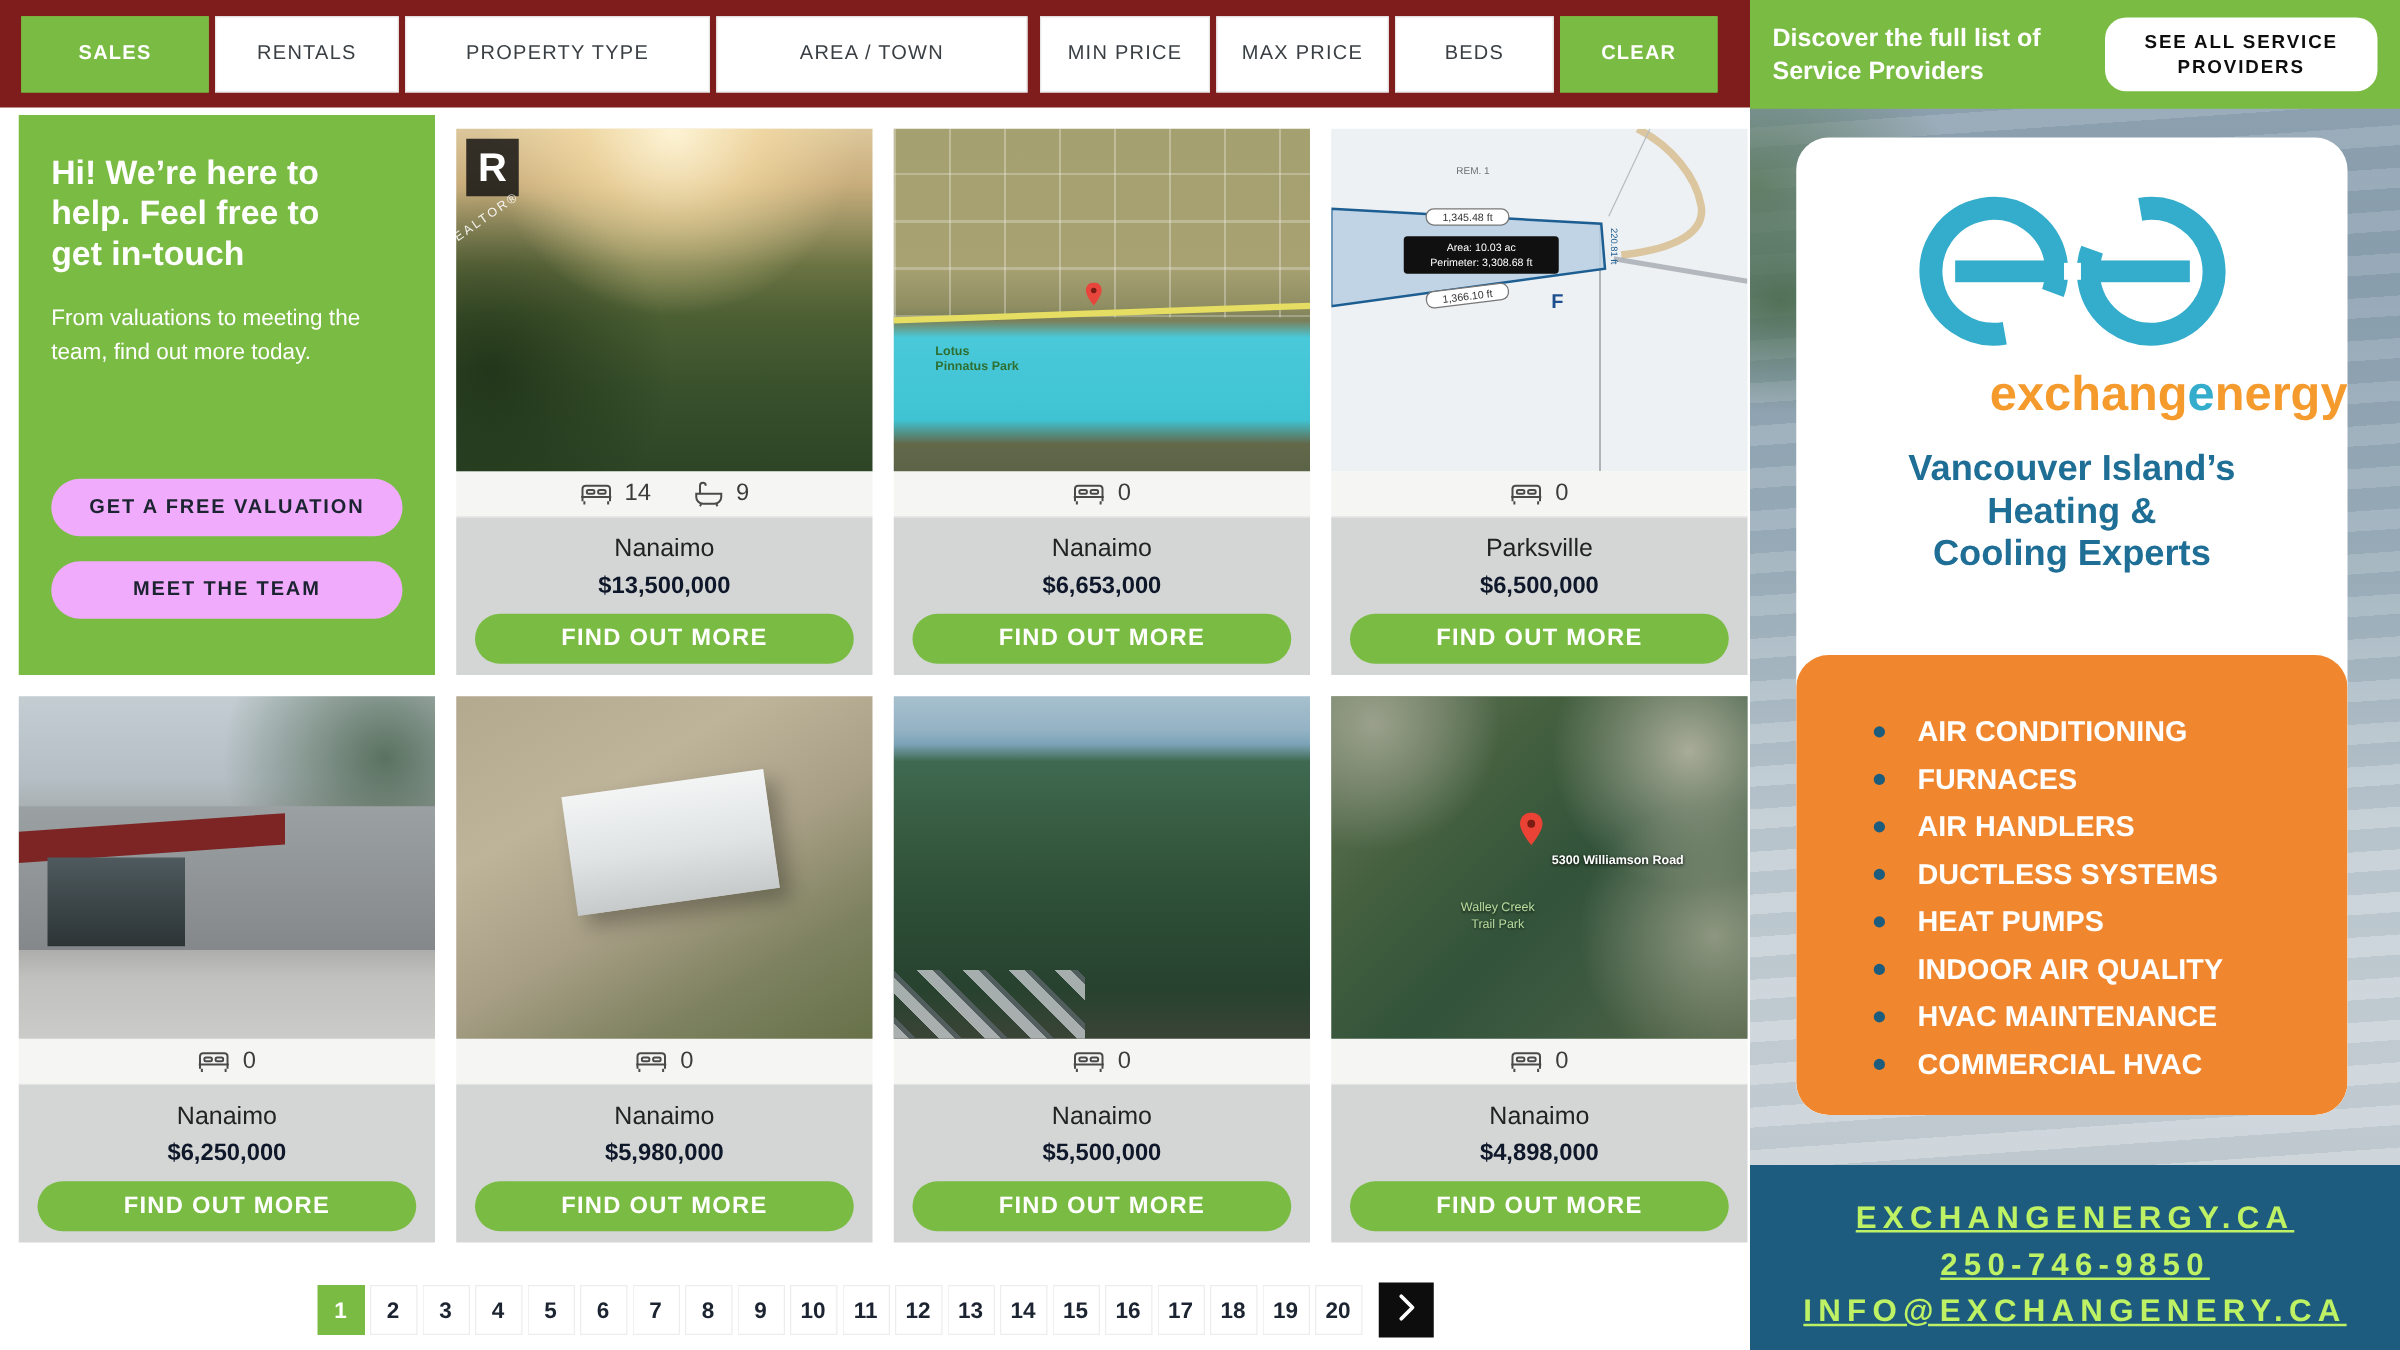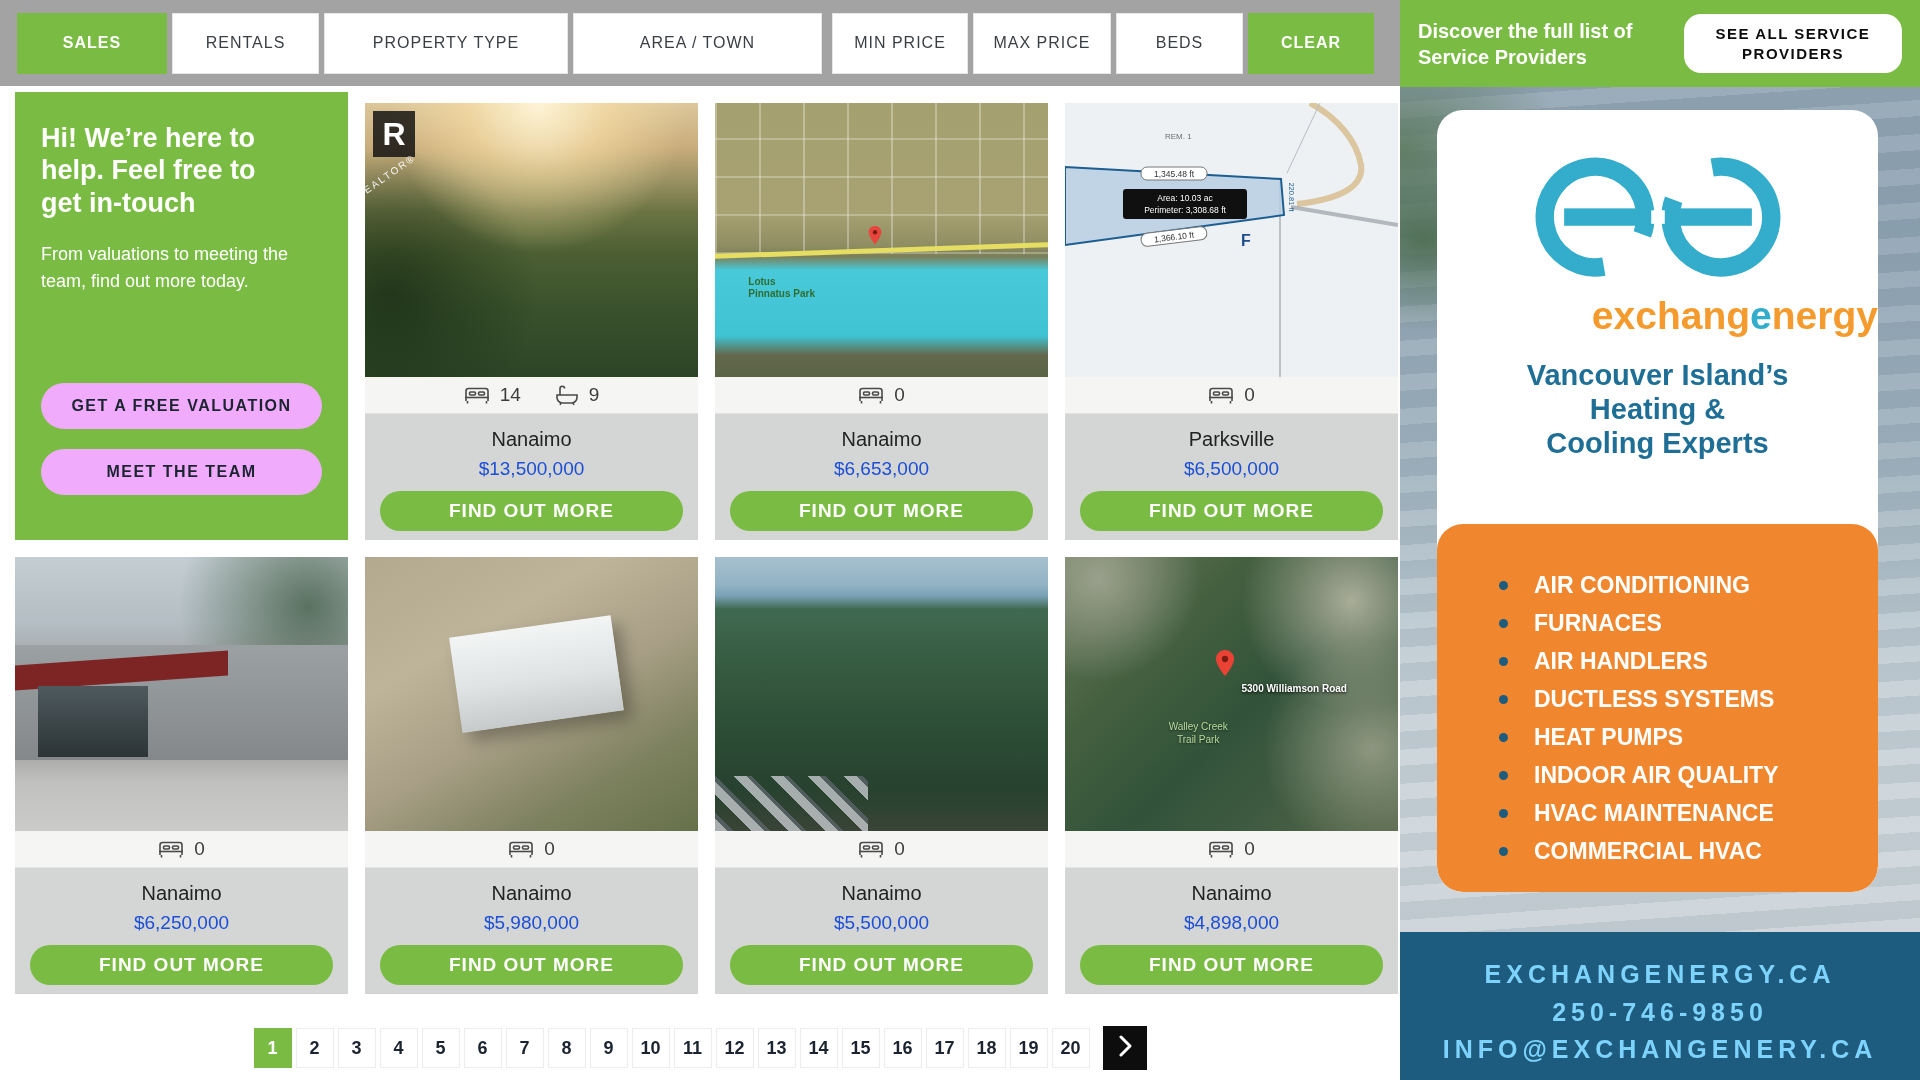--- a/index.html
+++ b/index.html
@@ -2,21 +2,21 @@
 <html><head>
 <meta charset="utf-8">
 <style>
   * { margin:0; padding:0; box-sizing:border-box; }
   html,body { width:1920px; height:1080px; }
   body { position:relative; background:#fff; font-family:"Liberation Sans", sans-serif; overflow:hidden; }
 
   
   .main { position:absolute; left:0; top:0; width:1400px; height:1080px; background:#fff; }
 
-  .filter-bar { position:absolute; left:0; top:0; width:1400px; height:86px; background:#a3a3a3;
+  .filter-bar { position:absolute; left:0; top:0; width:1400px; height:86px; background:#7f1d1d;
                 display:flex; align-items:center; padding-left:17px; gap:5px; }
   .filter-btn { height:61px; background:#fff; border:1px solid #e6e6e6; display:flex; align-items:center;
                 justify-content:center; font-size:16px; letter-spacing:1px; color:#3a3f44; cursor:pointer; }
   .filter-btn.active { background:#7abc43; border-color:#7abc43; color:#fff; font-weight:bold; }
 
   .grid { position:absolute; left:15px; top:92px; width:1383px; display:grid;
           grid-template-columns:repeat(4,333px); gap:17px; align-items:end; }
 
   .help-card { width:333px; height:448px; background:#7abc43; color:#fff; padding:30px 26px; }
   .help-heading { font-size:27px; font-weight:bold; line-height:1.2; max-width:258px; }
@@ -27,21 +27,21 @@
   .pill-team { margin-top:20px; }
 
   .prop-card { width:333px; }
   .prop-img { height:274px; position:relative; overflow:hidden; background:#ccc; cursor:pointer; }
   .prop-stats { height:37px; background:#f5f6f4; border-bottom:1px solid #e4e4e4; display:flex;
                 align-items:center; justify-content:center; gap:34px; }
   .stat { display:flex; align-items:center; gap:10px; color:#3c3c3c; font-size:19px; }
   .stat svg { display:block; }
   .prop-info { height:126px; background:#d3d6d4; text-align:center; padding-top:14px; }
   .city { font-size:20px; color:#222; }
-  .price { font-size:19px; font-weight:normal; margin-top:7px; color:#1d4ed8; }
+  .price { font-size:19px; font-weight:bold; margin-top:7px; color:#0f172a; }
   .cta { margin:11px auto 0; width:303px; height:40px; border-radius:20px; background:#7abc43; color:#fff;
          font-weight:bold; font-size:19px; letter-spacing:1px; display:flex; align-items:center; justify-content:center; cursor:pointer; }
 
   
   .img-golf { background:
       radial-gradient(circle at 52% 0%, rgba(255,246,216,.95) 0%, rgba(255,228,170,.55) 22%, rgba(255,220,160,0) 46%),
       radial-gradient(circle at 8% 70%, rgba(25,45,20,.75) 0%, rgba(25,45,20,0) 40%),
       linear-gradient(180deg,#dcc79b 0%,#c9ad7c 16%,#9b9263 28%,#6b7343 40%,#4c5f33 55%,#39512c 75%,#2d4526 100%); }
   .realtor-box { position:absolute; top:8px; left:8px; width:42px; height:46px; background:rgba(15,15,15,.82);
       color:#fff; font-weight:bold; font-size:32px; display:flex; align-items:center; justify-content:center; }
@@ -114,22 +114,22 @@
   .logo { display:block; margin:36px auto 0; }
   .brand { text-align:right; font-size:39px; font-weight:bold; color:#f59b2e; margin-top:2px; }
   .brand .brand-e { color:#33adcb; }
   .tagline { text-align:center; color:#1e6e96; font-size:29px; font-weight:bold; line-height:1.18; margin-top:20px; }
 
   .services-box { position:absolute; left:0; bottom:0; width:441px; height:368px; background:#f0872f;
                   border-radius:26px; padding:42px 0 0 62px; }
   .service { display:flex; align-items:center; gap:26px; color:#fff; font-weight:bold; font-size:23px; height:38px; }
   .bullet { width:9px; height:9px; border-radius:50%; background:#1d5c7d; flex:none; }
 
-  .sb-footer { position:absolute; left:0; bottom:0; width:520px; height:148px; background:#1d5c7e; color:#7dd3fc;
-               text-align:center; padding-top:24px; }
+  .sb-footer { position:absolute; left:0; bottom:0; width:520px; height:148px; background:#1d5c7e; color:#bef264;
+               text-align:center; padding-top:24px;text-decoration:underline; }
   .footer-line { font-size:25px; font-weight:bold; letter-spacing:5px; line-height:1.5; }
 </style>
 </head>
 <body>
 
 <div class="main">
 
   <div class="filter-bar">
     <div class="filter-btn active" style="width:150px">SALES</div>
     <div class="filter-btn" style="width:147px">RENTALS</div>

